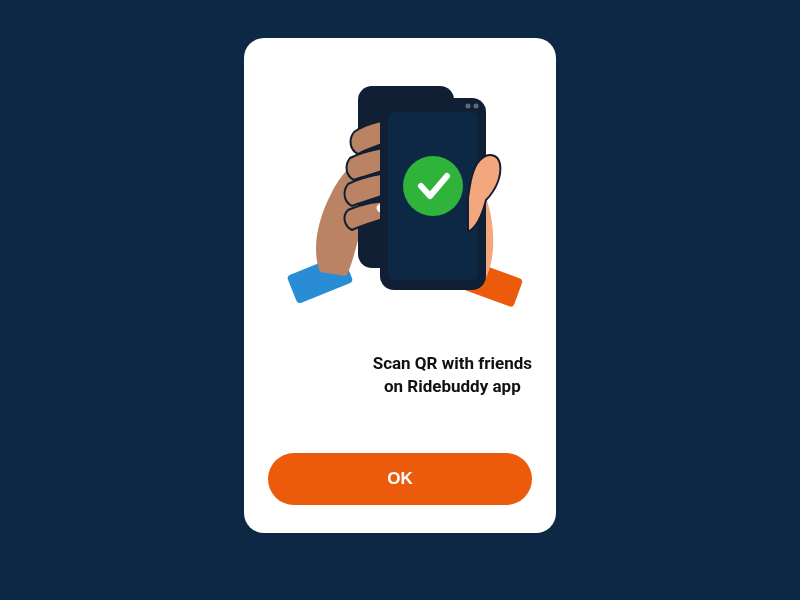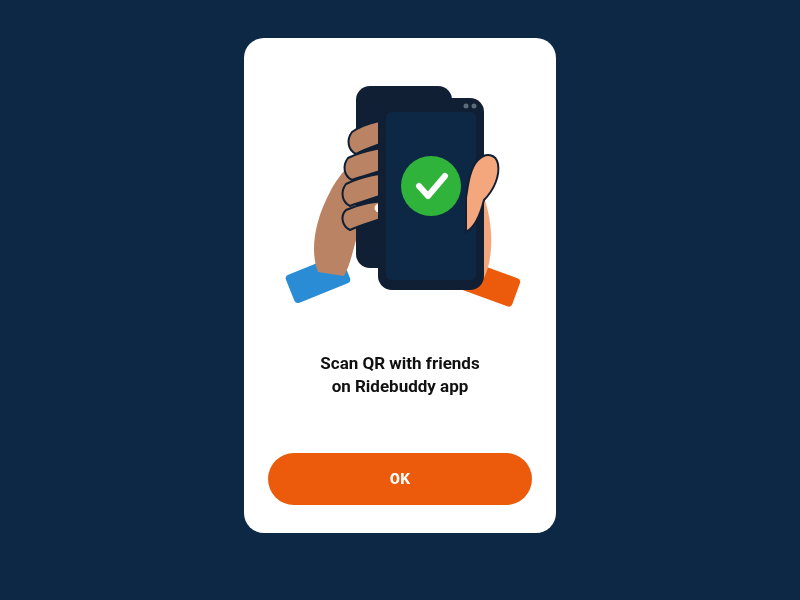--- a/index.html
+++ b/index.html
@@ -12,21 +12,21 @@
   .card {
     position: absolute;
     left: 244px;
     top: 38px;
     width: 312px;
     height: 495px;
     background: #ffffff;
     border-radius: 20px;
     display: flex;
     flex-direction: column;
-    align-items: center;
+    align-items: flex-end;
     padding: 40px 24px 28px 24px;
   }
   .illustration {
     width: 260px;
     height: 240px;
     position: relative;
     margin-top: -6px;
   }
   .msg {
     margin-top: 40px;
@@ -41,21 +41,20 @@
     margin-top: auto;
     width: 100%;
     height: 52px;
     border: none;
     border-radius: 26px;
     background: #ec5b0c;
     color: #ffffff;
     font-size: 17px;
     font-weight: 600;
     cursor: pointer;
-    font-family: Liberation Mono, monospace;
   }
 </style>
 </head>
 <body>
 
 <div class="card">
 
   <div class="illustration">
     <svg viewBox="0 0 260 240" width="260" height="240" xmlns="http://www.w3.org/2000/svg">
 

